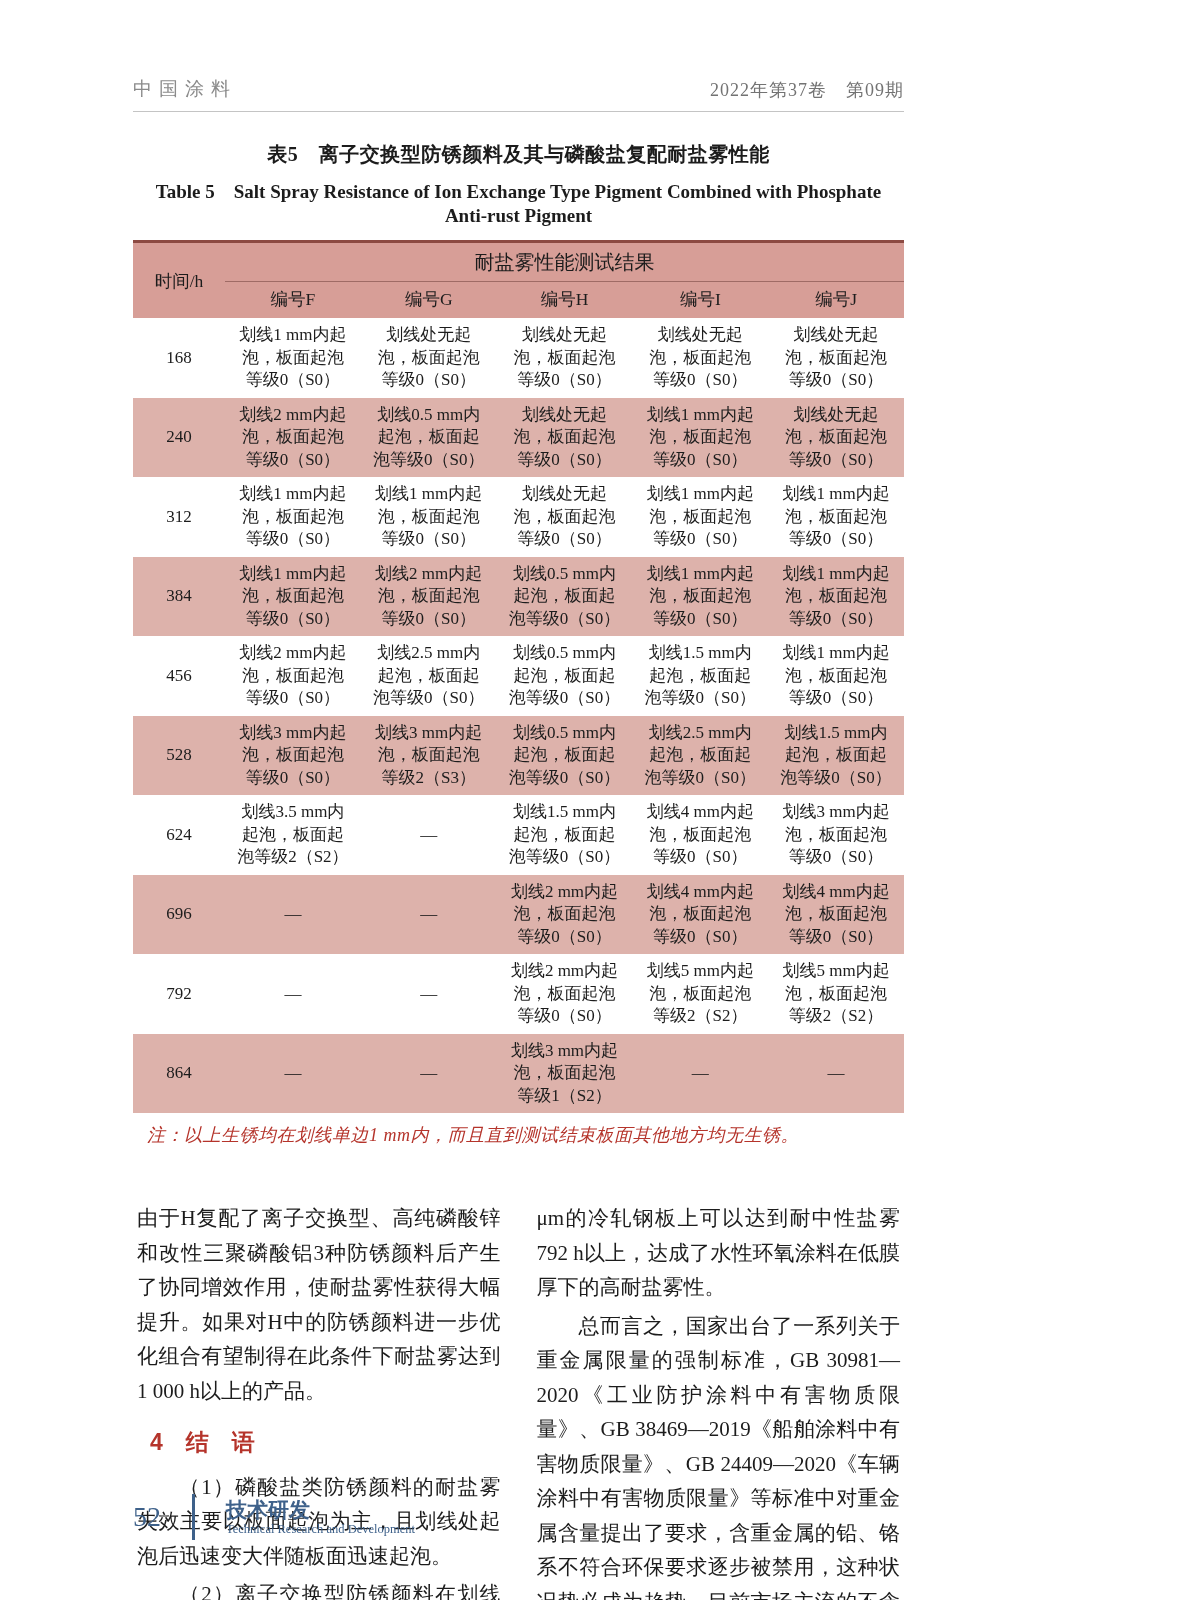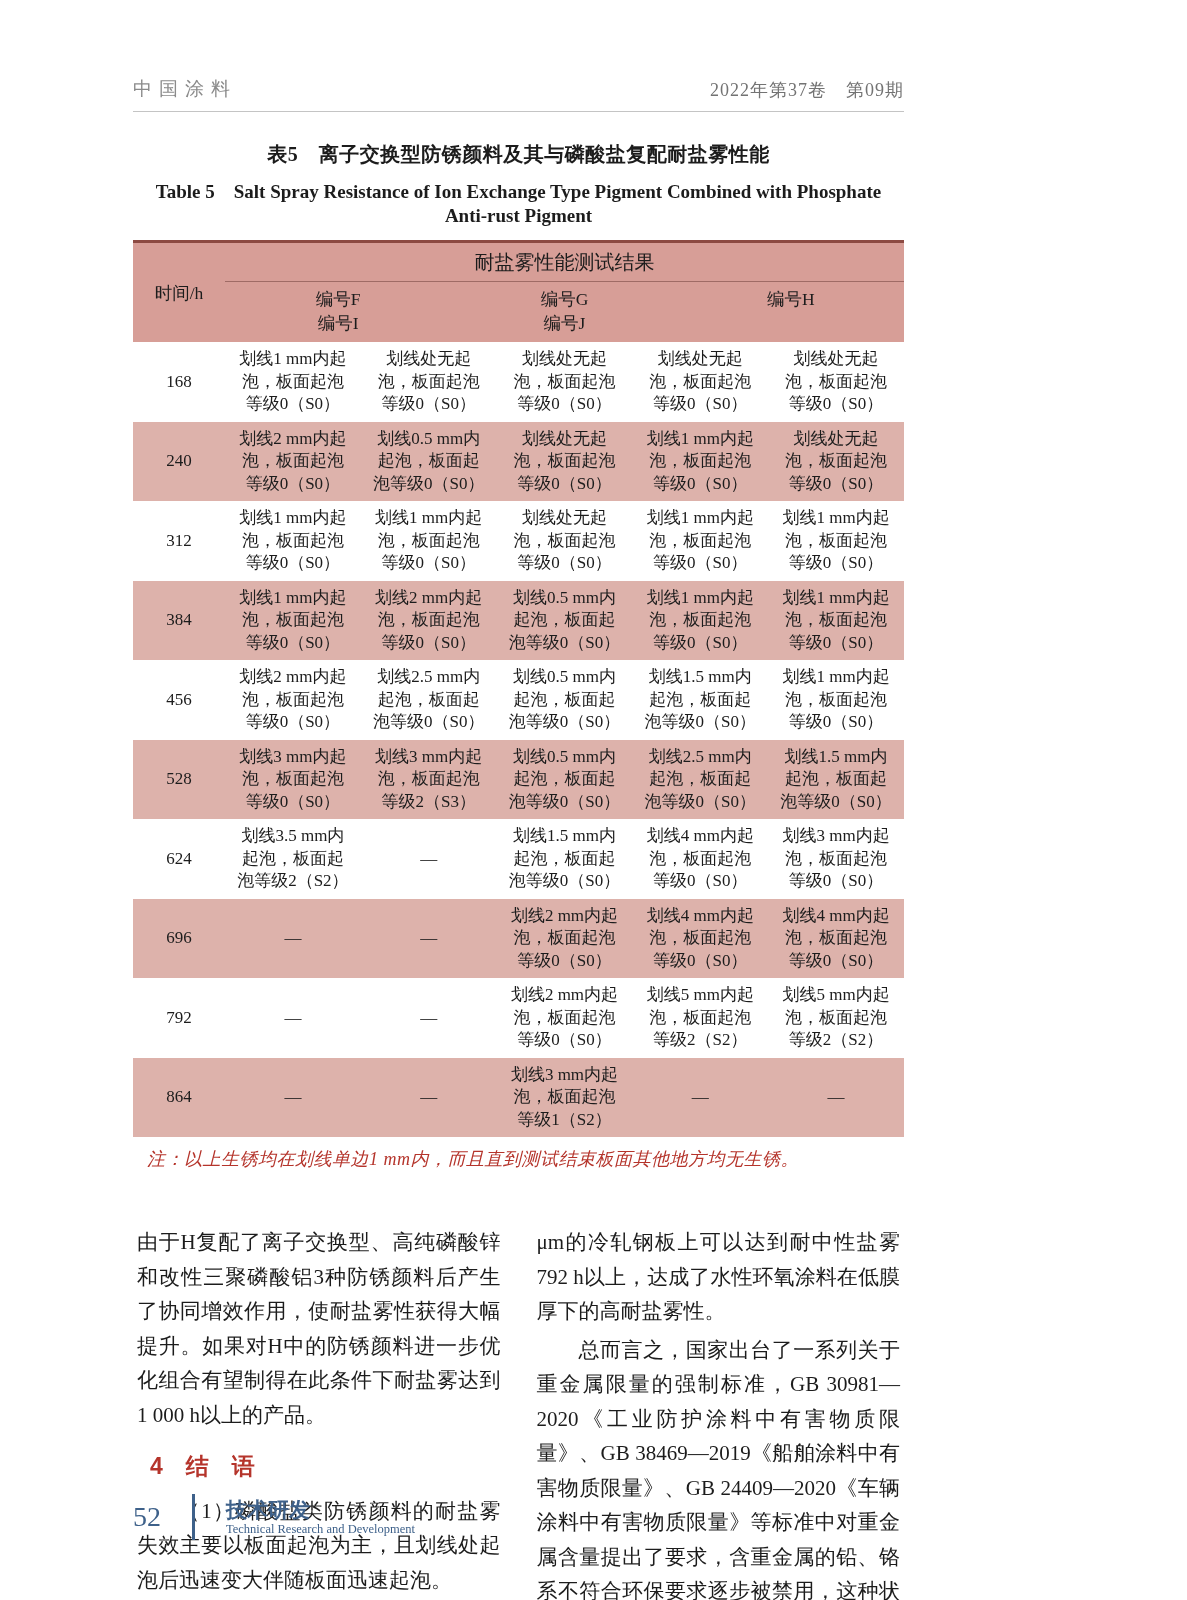--- a/index.html
+++ b/index.html
@@ -24,21 +24,21 @@
 
   
   .tbl-title-zh{text-align:center;font-weight:bold;font-size:20px;margin-top:29px;letter-spacing:.5px;}
   .tbl-title-en{text-align:center;font-weight:bold;font-size:19px;margin-top:11px;}
 
   
   .dtable{margin-top:13px;border-top:3px solid var(--top_border);font-size:17px;}
   .thead{display:grid;grid-template-columns:92px 1fr;background:var(--header_pink);}
   .th-time{display:flex;align-items:center;justify-content:center;font-size:17.5px;}
   .th-group{text-align:center;padding:6px 0 5px;border-bottom:1px solid rgba(90,45,40,.45);font-size:20px;}
-  .th-cols{display:grid;grid-template-columns:repeat(3,1fr);text-align:center;padding:5px 0 7px;font-size:17.5px;}
+  .th-cols{display:grid;grid-template-columns:repeat(5,1fr);text-align:center;padding:5px 0 7px;font-size:17.5px;}
   .trow{display:grid;grid-template-columns:92px repeat(5,1fr);}
   .trow.shaded{background:var(--row_pink);}
   .td{display:flex;align-items:center;justify-content:center;text-align:center;
       line-height:22.5px;padding:6px 9px;}
   .td.time{font-size:17px;}
 
   .note{margin:10px 0 0 14px;color:var(--accent_red);font-size:18px;font-style:italic;letter-spacing:.5px;}
 
   
   .bodycols{display:flex;gap:28px;margin-top:50px;font-size:21px;line-height:34.5px;text-align:justify;}

